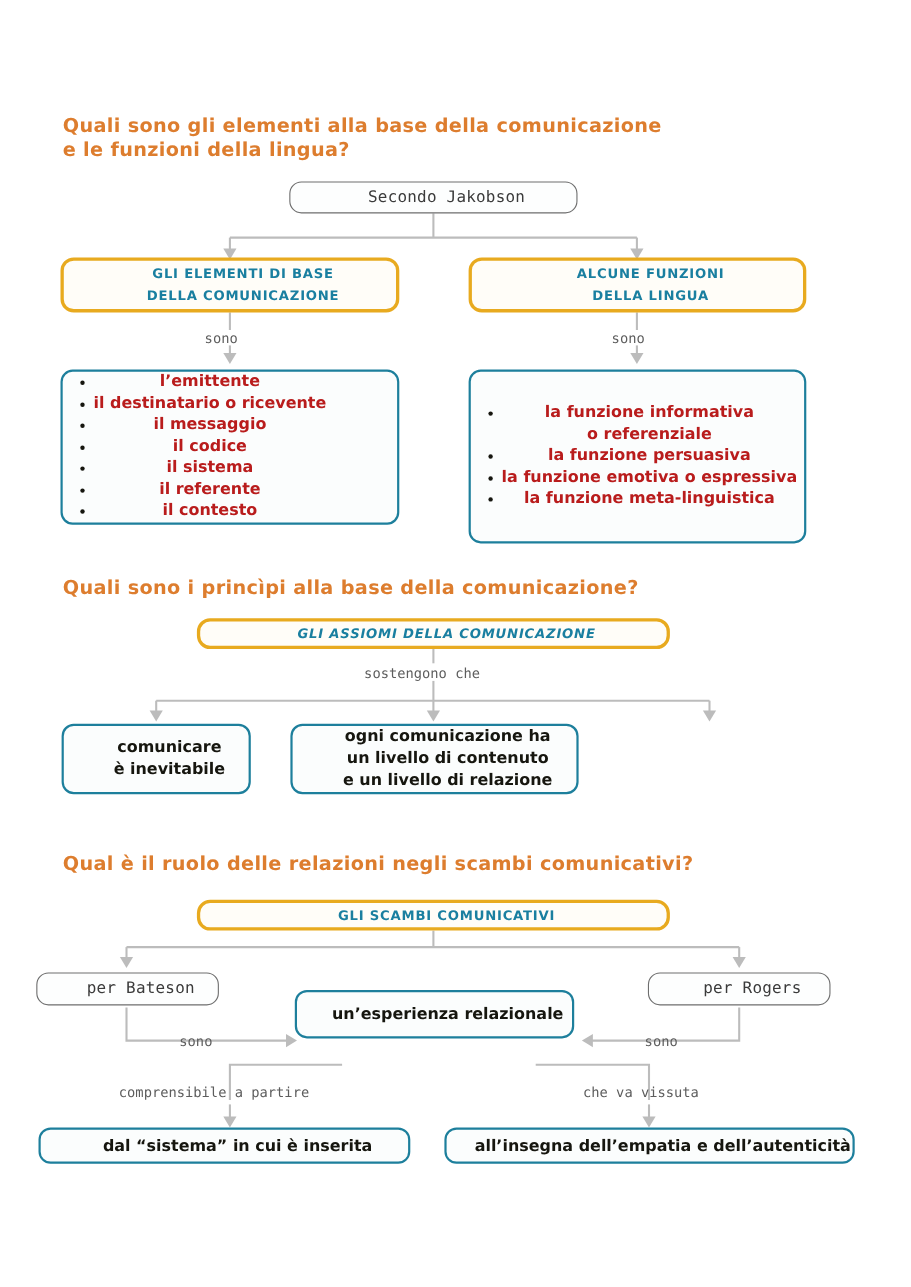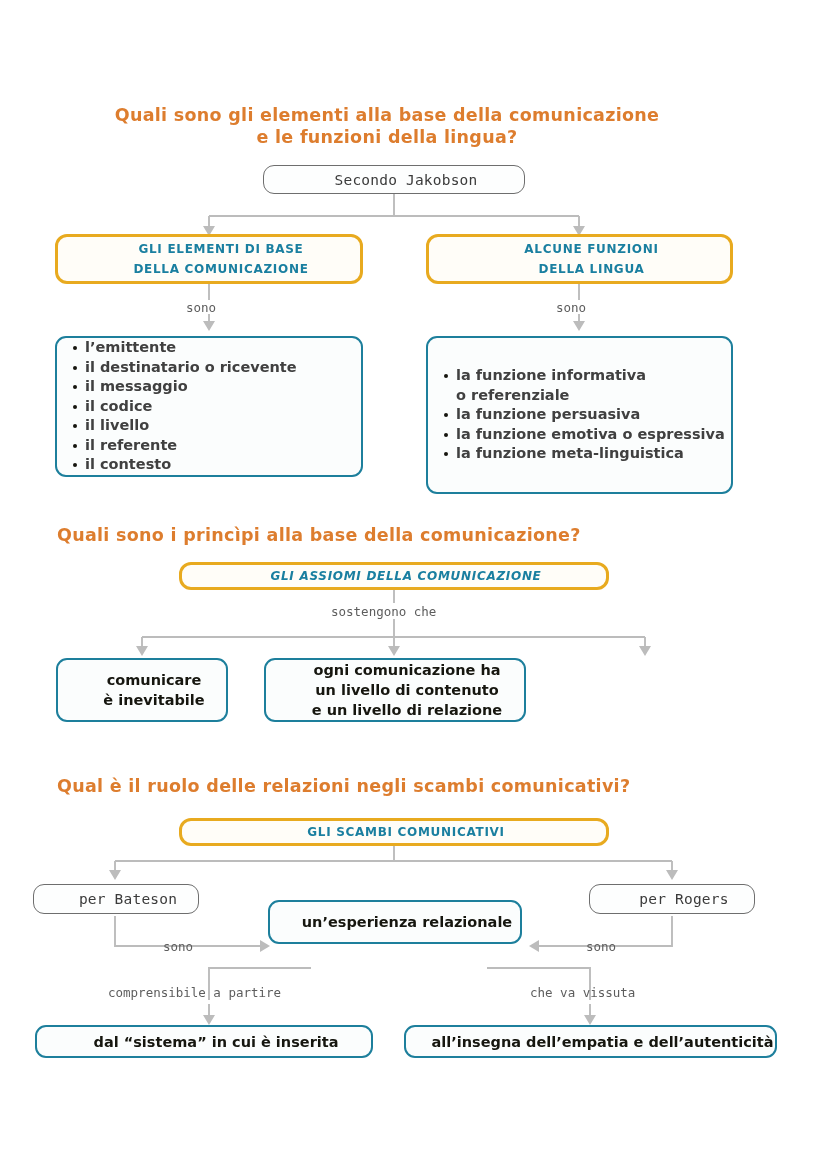--- a/index.html
+++ b/index.html
@@ -61,22 +61,22 @@
     font-size:14.5px;
     line-height:20px;
     background:#fbfdfd;
   }
   .box-teal.left{justify-content:flex-start;text-align:left;}
 
   
   ul.bullets{
     margin:0;padding:0;list-style:none;
     font-weight:bold;font-size:14.5px;line-height:19.6px;
-    color:#404040;
-    text-align:left;
+    color:#b91c1c;
+    text-align:center;
   }
   ul.bullets li{position:relative;padding-left:14px;white-space:pre;}
   ul.bullets li.dot:before{
     content:"";position:absolute;left:2px;top:8px;
     width:4px;height:4px;border-radius:50%;background:#16160f;
   }
 
   
   .clabel{
     color:#5d5d5d;
@@ -146,21 +146,21 @@
 
     <path d="M311,968 L209,968 L209,1000"></path>
     <path d="M209,1004 L209,1017"></path>
     <polygon class="head" points="203,1015 215,1015 209,1025"></polygon>
 
     <path d="M487,968 L590,968 L590,1000"></path>
     <path d="M590,1004 L590,1017"></path>
     <polygon class="head" points="584,1015 596,1015 590,1025"></polygon>
   </svg>
 
-  <div class="abs heading" style="left:57px;top:104px;width:660px;text-align:center;">
+  <div class="abs heading" style="left:57px;top:104px;width:660px;">
     <div>Quali sono gli elementi alla base della comunicazione</div>
     <div>e le funzioni della lingua?</div>
   </div>
 
   <div class="abs box box-grey" style="left:263px;top:165px;width:262px;height:29px;">
     <span>Secondo Jakobson</span>
   </div>
 
   <div class="abs box box-gold" style="left:55px;top:234px;width:308px;height:50px;flex-direction:column;">
     <span>GLI ELEMENTI DI BASE</span>
@@ -178,21 +178,21 @@
   <div class="abs clabel" style="left:556px;top:300px;">
     <span>sono</span>
   </div>
 
   <div class="abs box box-teal left" style="left:55px;top:336px;width:308px;height:141px;padding:10px 0 10px 14px;">
     <ul class="bullets">
       <li class="dot">l’emittente</li>
       <li class="dot">il destinatario o ricevente</li>
       <li class="dot">il messaggio</li>
       <li class="dot">il codice</li>
-      <li class="dot">il livello</li>
+      <li class="dot">il sistema</li>
       <li class="dot">il referente</li>
       <li class="dot">il contesto</li>
     </ul>
   </div>
 
   <div class="abs box box-teal left" style="left:426px;top:336px;width:307px;height:158px;padding:10px 0 10px 14px;">
     <ul class="bullets">
       <li class="dot">la funzione informativa</li>
       <li>o referenziale</li>
       <li class="dot">la funzione persuasiva</li>

